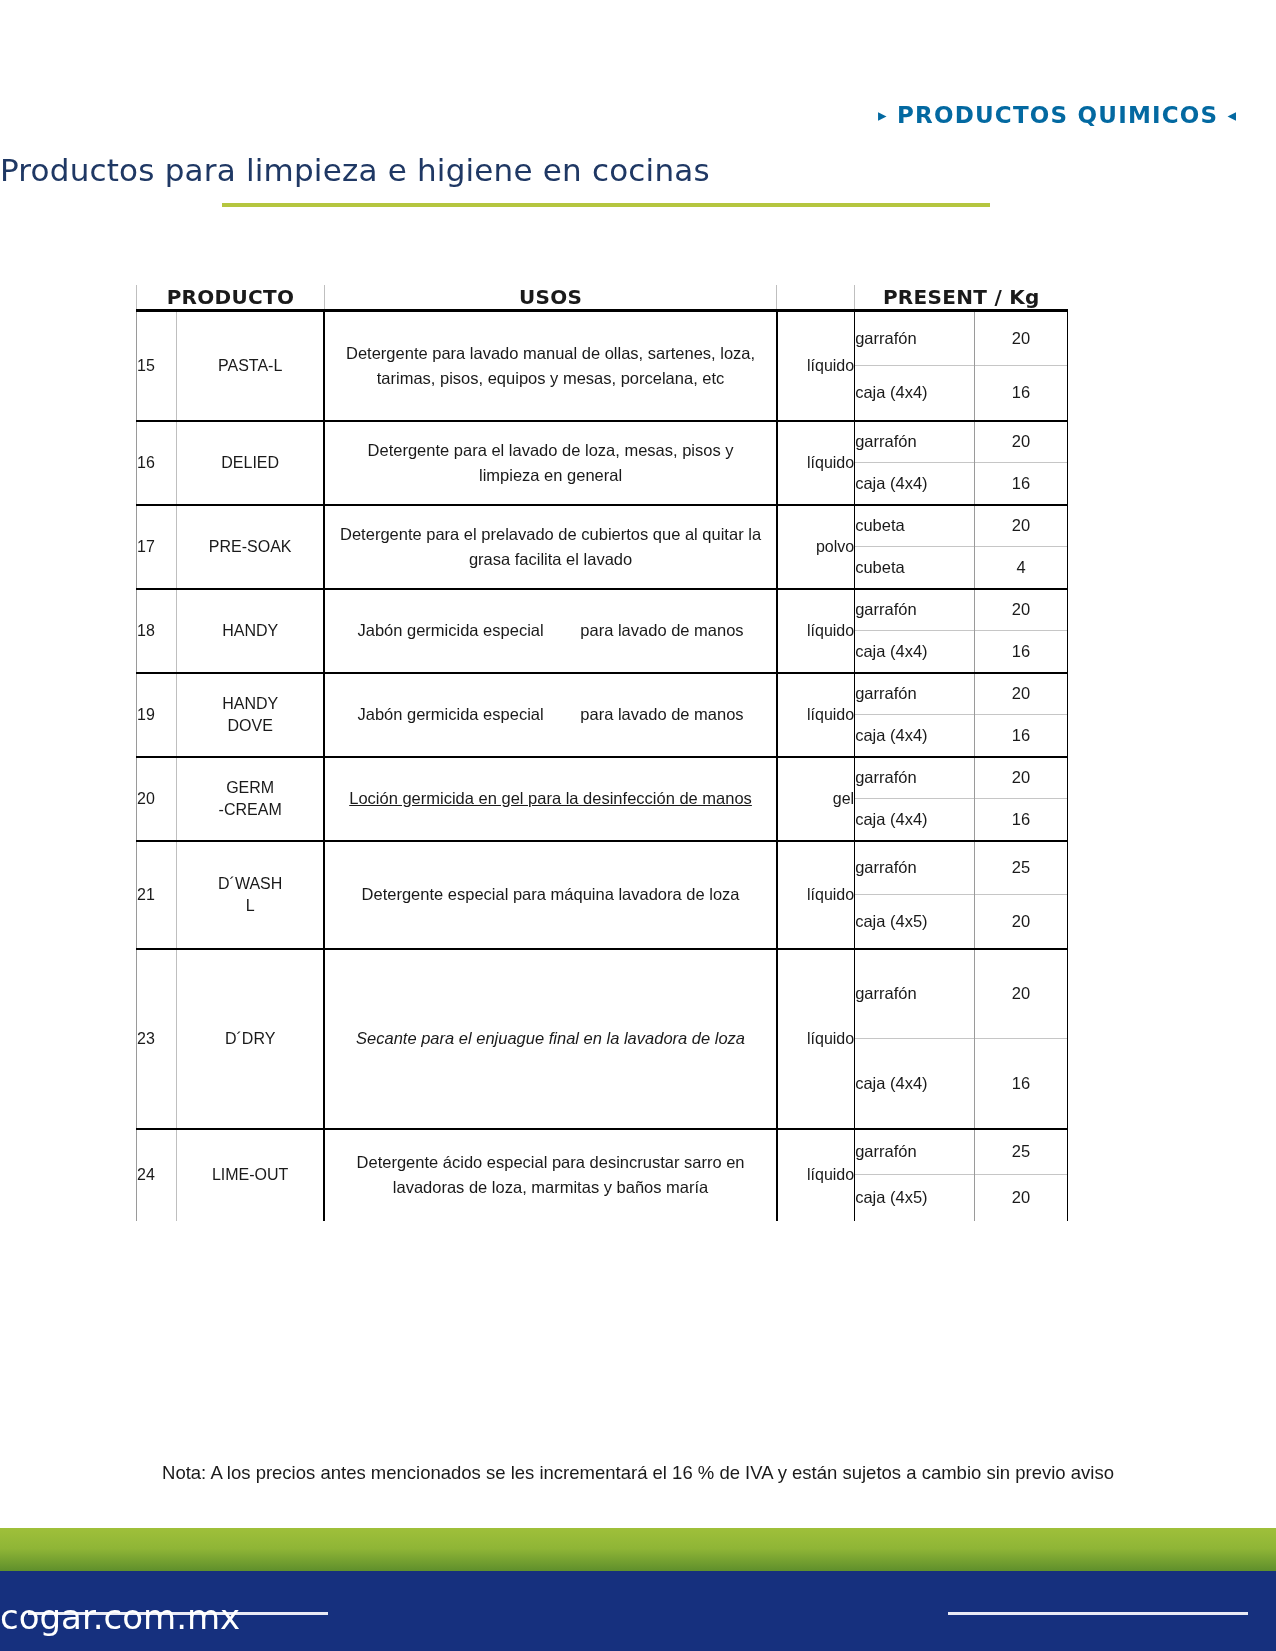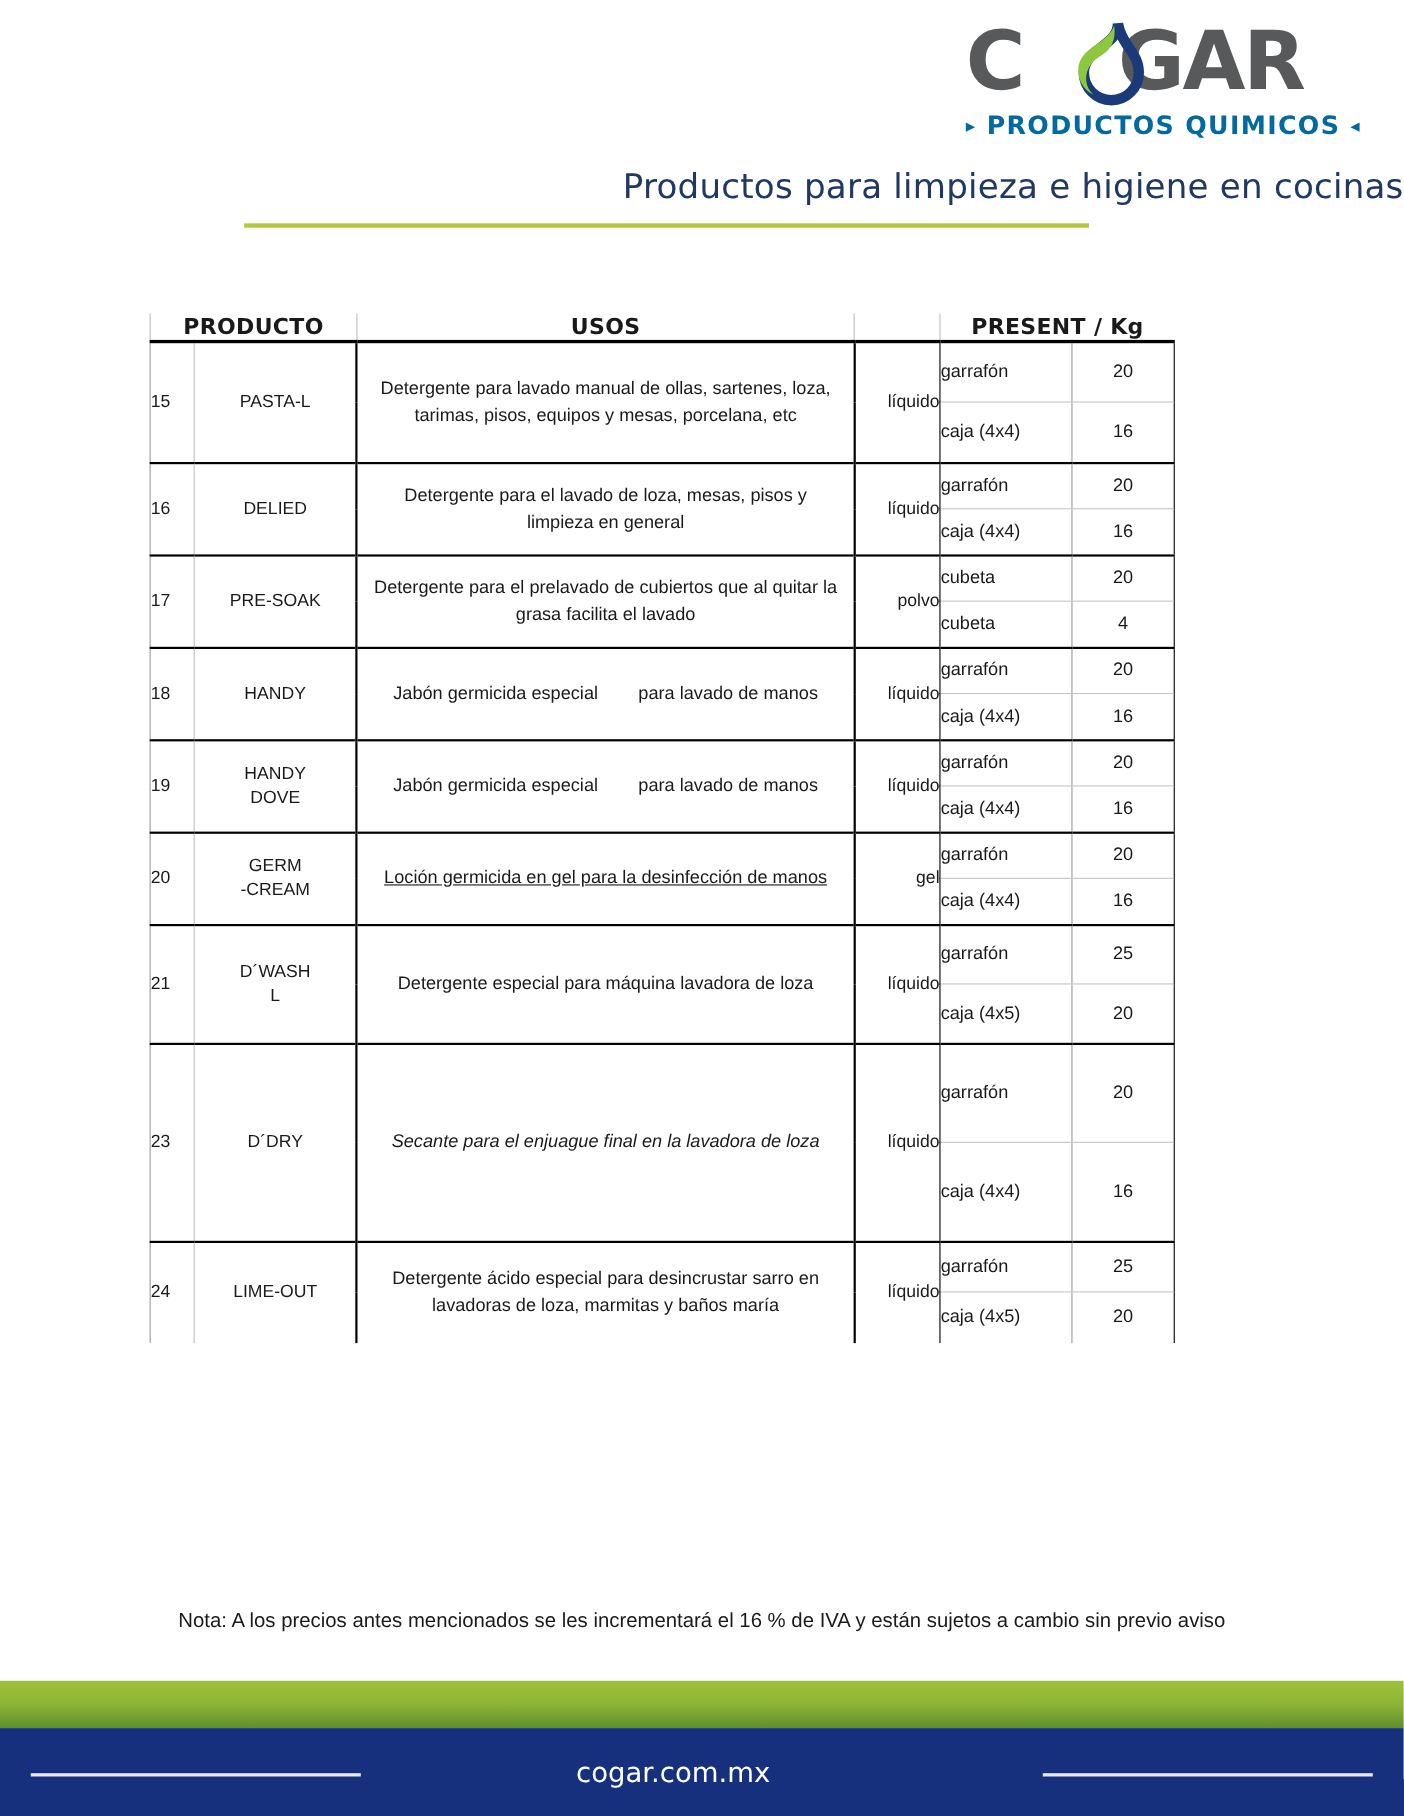--- a/index.html
+++ b/index.html
@@ -46,21 +46,21 @@
     color: #0369a1;
     white-space: nowrap;
   }
   .logo-sub .tri { font-size: 17px; vertical-align: 2px; }
 
   
   .title {
     position: absolute;
     left: 0; top: 152px;
     width: 1276px;
-    text-align: right;
+    text-align: left;
     font-family: "DejaVu Sans", sans-serif;
     font-size: 31px;
     font-weight: normal;
     color: #1f3864;
     letter-spacing: 0.2px;
   }
   .title-rule {
     position: absolute;
     left: 222px; top: 203px;
     width: 768px; height: 4px;
@@ -163,47 +163,38 @@
   .bar-blue {
     position: absolute;
     left: 0; top: 1571px;
     width: 1276px; height: 80px;
     background: #16307e;
   }
   .footer-url {
     position: absolute;
     left: 0; top: 1597px;
     width: 1224px;
-    text-align: center;
+    text-align: left;
     color: #ffffff;
     font-family: "DejaVu Sans", sans-serif;
-    font-size: 25px;
+    font-size: 34px;
   }
   .foot-line {
     position: absolute;
     top: 1612px;
     height: 3px;
     background: #e8e9f4;
   }
   .foot-line.left { left: 28px; width: 300px; }
   .foot-line.right { right: 28px; width: 300px; }
 </style>
 </head>
 <body>
 
 <div class="logo-wrap">
-  <div class="logo-mark">
-    <div class="logo-word">
-      <span>C</span><span style="display:inline-block;width:86px;"></span><span>GAR</span>
-    </div>
-    <svg class="logo-drop" viewBox="0 0 100 100">
-      <path d="M62 4 C62 28, 26 30, 26 56 A29 29 0 0 0 84 56 C84 34, 66 28, 62 4 Z" fill="none" stroke="#1b3a7a" stroke-width="11"></path>
-      <path d="M58 6 C52 26, 20 28, 20 54 A28 28 0 0 0 36 79 C24 68, 26 48, 44 38 C56 31, 60 20, 58 6 Z" fill="#8dc63f"></path>
-    </svg>
-  </div>
   <div class="logo-sub">
     <span class="tri">▸</span>
     <span>PRODUCTOS QUIMICOS</span>
     <span class="tri">◂</span>
   </div>
 </div>
 
 <div class="title">Productos para limpieza e higiene en cocinas</div>
 <div class="title-rule"></div>
 

